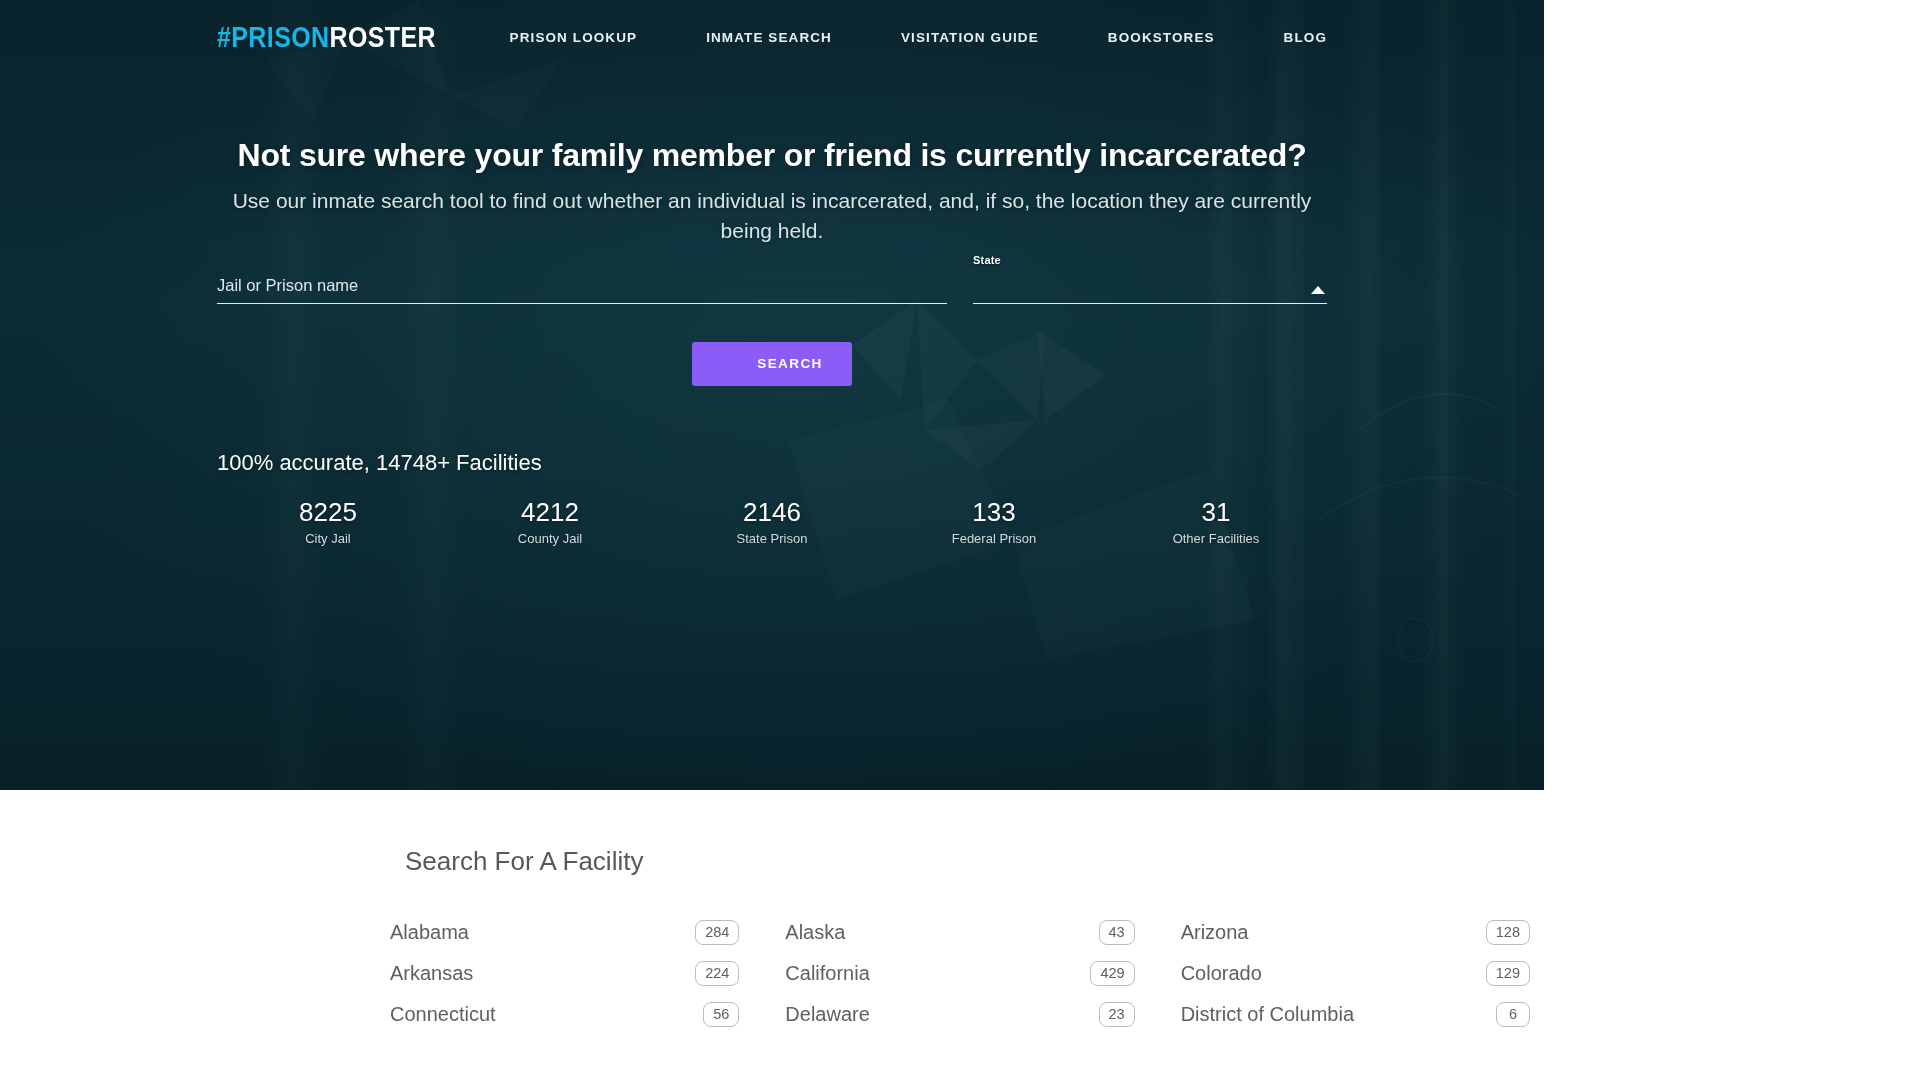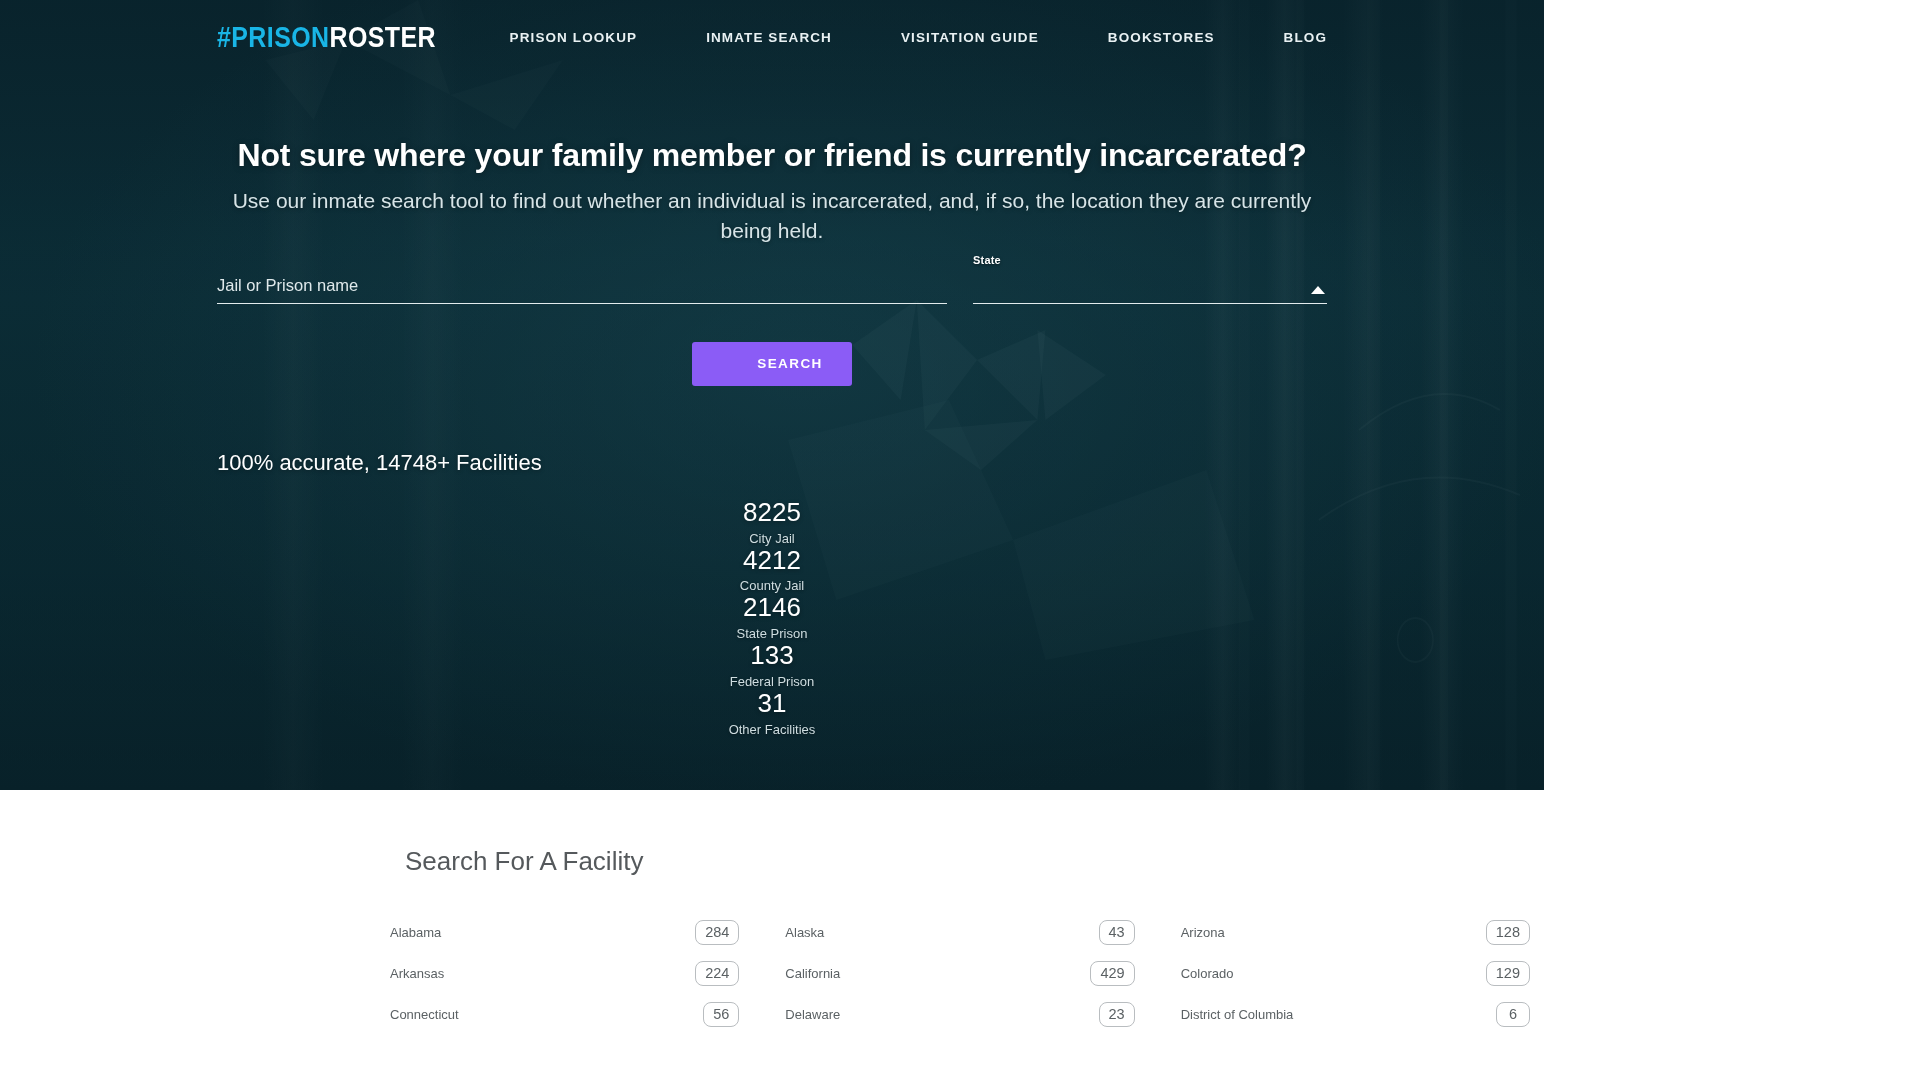--- a/index.html
+++ b/index.html
@@ -206,21 +206,20 @@
     text-align: left;
     color: #ffffff;
     font-size: 22px;
     font-weight: 400;
     text-shadow: 0 1px 4px rgba(0,0,0,0.35);
   }
   .stats {
     width: 1110px;
     margin: 22px auto 0;
     display: flex;
-    flex-direction: column;
   }
   .stat { flex: 1 1 0; text-align: center; }
   .stat-num {
     color: #ffffff;
     font-size: 26px;
     font-weight: 400;
     line-height: 1.15;
     text-shadow: 0 1px 4px rgba(0,0,0,0.35);
   }
   .stat-label {
@@ -255,21 +254,21 @@
     row-gap: 0;
   }
   .fac-row {
     display: flex;
     align-items: center;
     height: 41px;
     cursor: pointer;
   }
   .fac-name {
     color: #5b6164;
-    font-size: 13px;
+    font-size: 20px;
     font-weight: 400;
   }
   .fac-count {
     margin-left: auto;
     min-width: 34px;
     height: 25px;
     padding: 0 9px;
     border: 1px solid #b9bdc0;
     border-radius: 8px;
     color: #5b6164;

